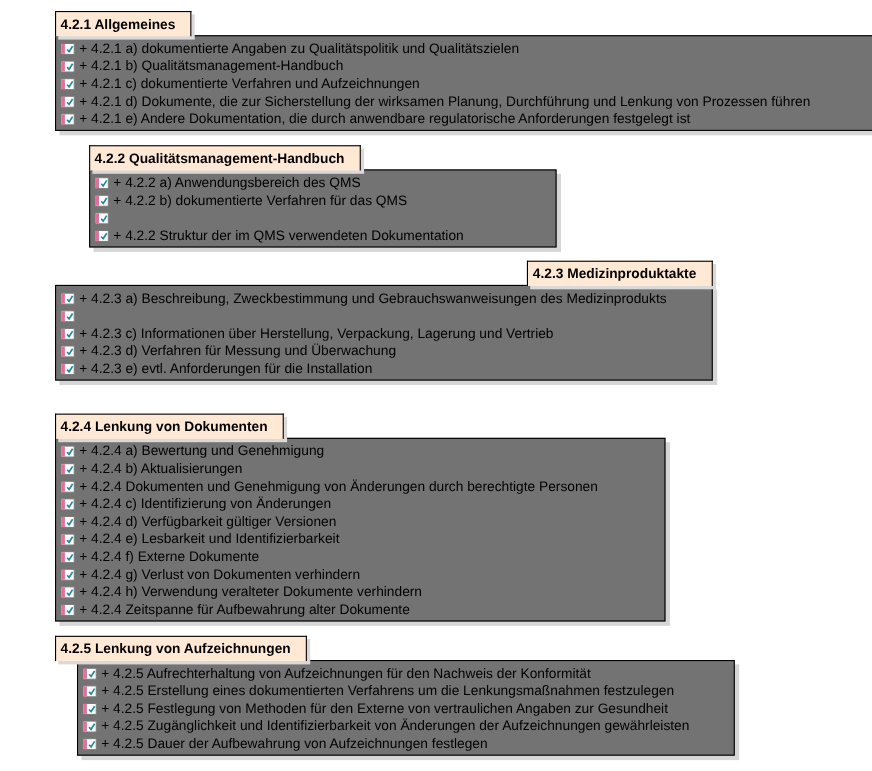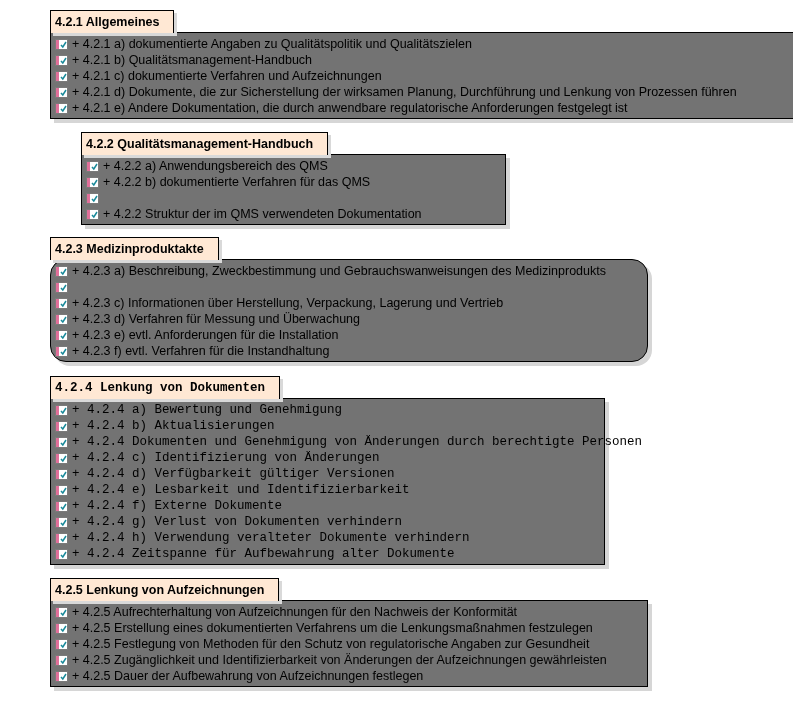--- a/index.html
+++ b/index.html
@@ -109,23 +109,23 @@
             <rect x="0.5" y="0.5" width="12" height="10" fill="#ffffff" stroke="#7a7a7a"></rect>
             <rect x="1" y="1" width="3" height="9" fill="#e0709a"></rect>
             <path d="M6 6 L7.8 8 L11 3" fill="none" stroke="#1a8a9a" stroke-width="1.5"></path>
           </svg>
         </span>
         <span class="txt">+ 4.2.2 Struktur der im QMS verwendeten Dokumentation</span>
       </div>
   </div>
 </div>
 
-<div class="pkg" style="left:10px; top:237px;">
+<div class="pkg" style="left:10px; top:237px;text-align:right;">
   <div class="tab">4.2.3 Medizinproduktakte</div>
-  <div class="body" style="width:588px;border-radius:16px;">
+  <div class="body" style="width:588px;">
     <div class="row">
         <span class="ico">
           <svg width="13" height="11" viewBox="0 0 13 11">
             <rect x="0.5" y="0.5" width="12" height="10" fill="#ffffff" stroke="#7a7a7a"></rect>
             <rect x="1" y="1" width="3" height="9" fill="#e0709a"></rect>
             <path d="M6 6 L7.8 8 L11 3" fill="none" stroke="#1a8a9a" stroke-width="1.5"></path>
           </svg>
         </span>
         <span class="txt">+ 4.2.3 a) Beschreibung, Zweckbestimmung und Gebrauchswanweisungen des Medizinprodukts</span>
       </div>
@@ -161,34 +161,24 @@
     <div class="row">
         <span class="ico">
           <svg width="13" height="11" viewBox="0 0 13 11">
             <rect x="0.5" y="0.5" width="12" height="10" fill="#ffffff" stroke="#7a7a7a"></rect>
             <rect x="1" y="1" width="3" height="9" fill="#e0709a"></rect>
             <path d="M6 6 L7.8 8 L11 3" fill="none" stroke="#1a8a9a" stroke-width="1.5"></path>
           </svg>
         </span>
         <span class="txt">+ 4.2.3 e) evtl. Anforderungen für die Installation</span>
       </div>
-    <div class="row">
-        <span class="ico">
-          <svg width="13" height="11" viewBox="0 0 13 11">
-            <rect x="0.5" y="0.5" width="12" height="10" fill="#ffffff" stroke="#7a7a7a"></rect>
-            <rect x="1" y="1" width="3" height="9" fill="#e0709a"></rect>
-            <path d="M6 6 L7.8 8 L11 3" fill="none" stroke="#1a8a9a" stroke-width="1.5"></path>
-          </svg>
-        </span>
-        <span class="txt">+ 4.2.3 f) evtl. Verfahren für die Instandhaltung</span>
-      </div>
-  </div>
-</div>
-
-<div class="pkg" style="left:10px; top:376px;font-family:Liberation Mono, monospace;">
+  </div>
+</div>
+
+<div class="pkg" style="left:10px; top:376px;">
   <div class="tab">4.2.4 Lenkung von Dokumenten</div>
   <div class="body" style="width:545px;">
     <div class="row">
         <span class="ico">
           <svg width="13" height="11" viewBox="0 0 13 11">
             <rect x="0.5" y="0.5" width="12" height="10" fill="#ffffff" stroke="#7a7a7a"></rect>
             <rect x="1" y="1" width="3" height="9" fill="#e0709a"></rect>
             <path d="M6 6 L7.8 8 L11 3" fill="none" stroke="#1a8a9a" stroke-width="1.5"></path>
           </svg>
         </span>
@@ -282,21 +272,21 @@
             <path d="M6 6 L7.8 8 L11 3" fill="none" stroke="#1a8a9a" stroke-width="1.5"></path>
           </svg>
         </span>
         <span class="txt">+ 4.2.4 Zeitspanne für Aufbewahrung alter Dokumente</span>
       </div>
   </div>
 </div>
 
 <div class="pkg" style="left:10px; top:578px;">
   <div class="tab">4.2.5 Lenkung von Aufzeichnungen</div>
-  <div class="body" style="width:588px;">
+  <div class="body" style="width:588px;margin-left:20px;">
     <div class="row">
         <span class="ico">
           <svg width="13" height="11" viewBox="0 0 13 11">
             <rect x="0.5" y="0.5" width="12" height="10" fill="#ffffff" stroke="#7a7a7a"></rect>
             <rect x="1" y="1" width="3" height="9" fill="#e0709a"></rect>
             <path d="M6 6 L7.8 8 L11 3" fill="none" stroke="#1a8a9a" stroke-width="1.5"></path>
           </svg>
         </span>
         <span class="txt">+ 4.2.5 Aufrechterhaltung von Aufzeichnungen für den Nachweis der Konformität</span>
       </div>
@@ -311,21 +301,21 @@
         <span class="txt">+ 4.2.5 Erstellung eines dokumentierten Verfahrens um die Lenkungsmaßnahmen festzulegen</span>
       </div>
     <div class="row">
         <span class="ico">
           <svg width="13" height="11" viewBox="0 0 13 11">
             <rect x="0.5" y="0.5" width="12" height="10" fill="#ffffff" stroke="#7a7a7a"></rect>
             <rect x="1" y="1" width="3" height="9" fill="#e0709a"></rect>
             <path d="M6 6 L7.8 8 L11 3" fill="none" stroke="#1a8a9a" stroke-width="1.5"></path>
           </svg>
         </span>
-        <span class="txt">+ 4.2.5 Festlegung von Methoden für den Schutz von regulatorische Angaben zur Gesundheit</span>
+        <span class="txt">+ 4.2.5 Festlegung von Methoden für den Externe von vertraulichen Angaben zur Gesundheit</span>
       </div>
     <div class="row">
         <span class="ico">
           <svg width="13" height="11" viewBox="0 0 13 11">
             <rect x="0.5" y="0.5" width="12" height="10" fill="#ffffff" stroke="#7a7a7a"></rect>
             <rect x="1" y="1" width="3" height="9" fill="#e0709a"></rect>
             <path d="M6 6 L7.8 8 L11 3" fill="none" stroke="#1a8a9a" stroke-width="1.5"></path>
           </svg>
         </span>
         <span class="txt">+ 4.2.5 Zugänglichkeit und Identifizierbarkeit von Änderungen der Aufzeichnungen gewährleisten</span>

